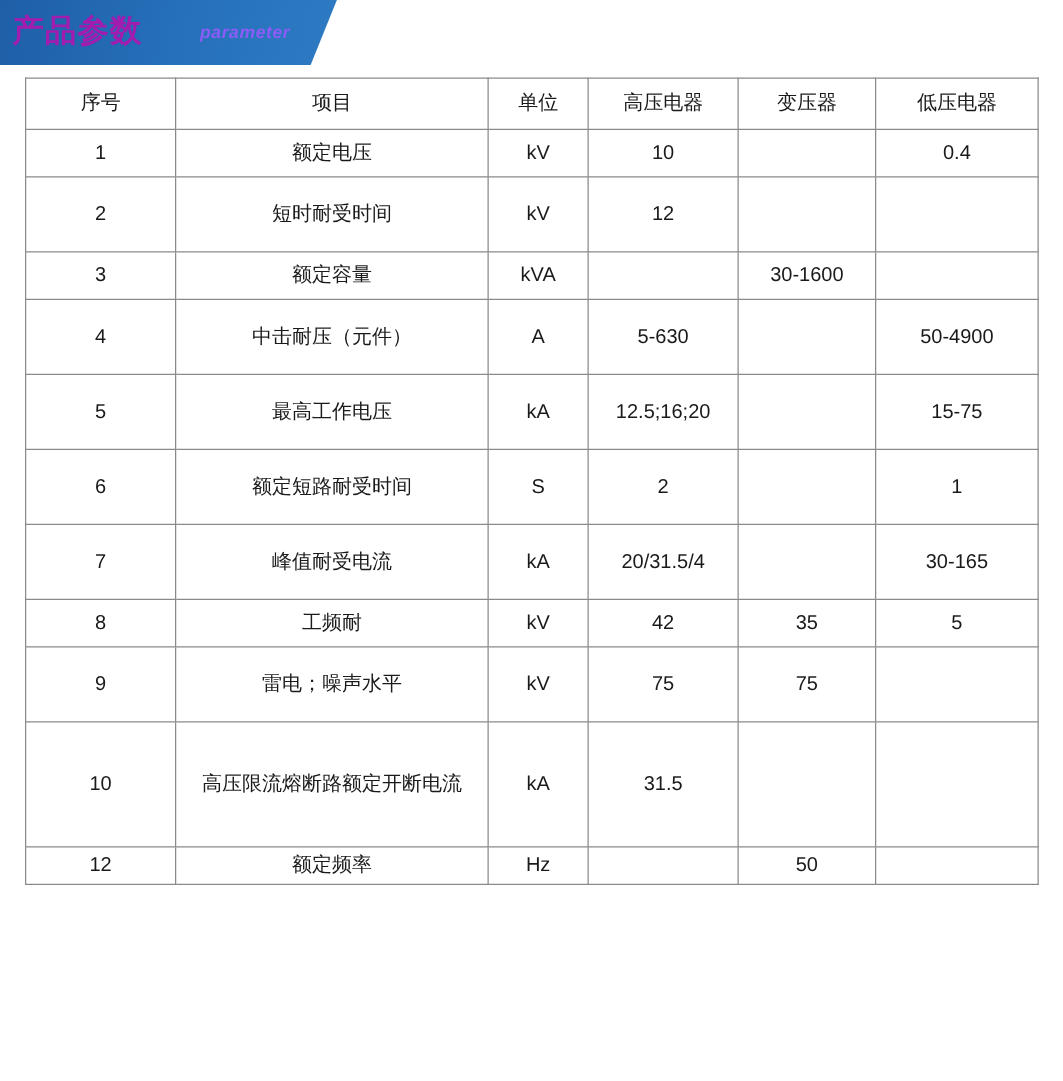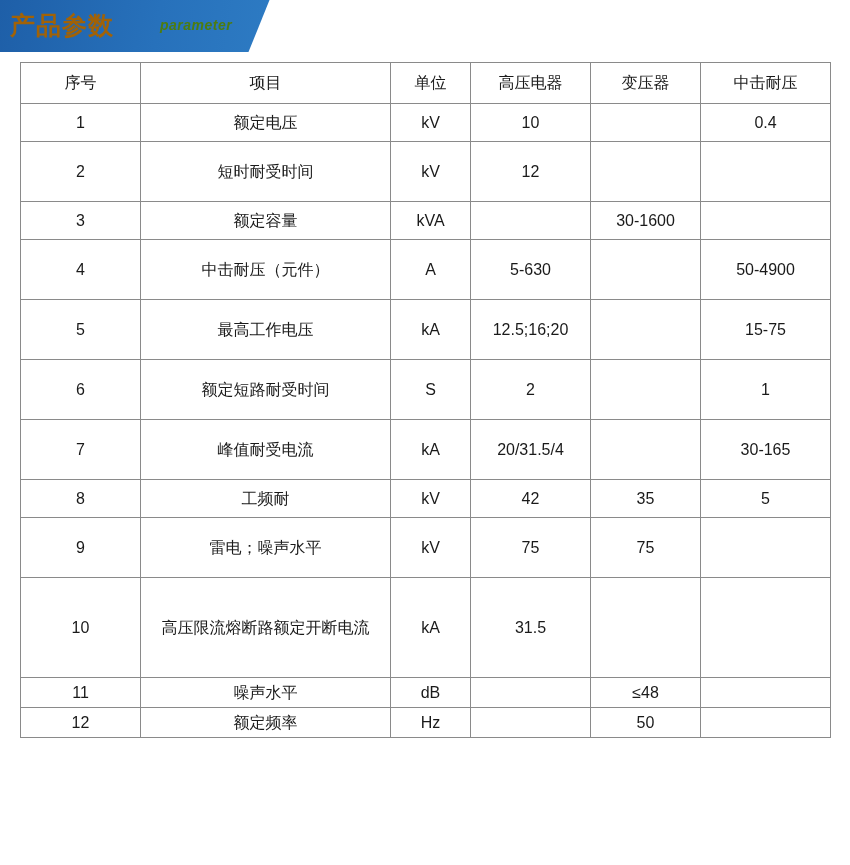--- a/index.html
+++ b/index.html
@@ -39,32 +39,32 @@
     height: 52px;
     background: #ffffff;
     transform: skewX(-22deg);
   }
   .banner-title {
     position: absolute;
     left: 10px;
     top: 8px;
     font-size: 25px;
     font-weight: bold;
-    color: #a16207;
+    color: #a21caf;
     letter-spacing: 1px;
     line-height: 34px;
   }
   .banner-sub {
     position: absolute;
     left: 160px;
     top: 17px;
     font-size: 14px;
     font-style: italic;
     font-weight: bold;
-    color: #4d7c0f;
+    color: #8b5cf6;
     letter-spacing: 0.5px;
   }
 
   
   .table-wrap {
     padding: 10px 20px 0 20px;
     box-sizing: border-box;
     width: 850px;
   }
   table.params {
@@ -116,21 +116,21 @@
       <col class="col-tr">
       <col class="col-lv">
     </colgroup>
     <thead>
       <tr>
         <td>序号</td>
         <td>项目</td>
         <td>单位</td>
         <td>高压电器</td>
         <td>变压器</td>
-        <td>中击耐压</td>
+        <td>低压电器</td>
       </tr>
     </thead>
     <tbody>
       <tr class="r-h38">
         <td>1</td>
         <td>额定电压</td>
         <td>kV</td>
         <td>10</td>
         <td></td>
         <td>0.4</td>
@@ -201,28 +201,20 @@
       </tr>
       <tr class="r-h100">
         <td>10</td>
         <td>高压限流熔断路额定开断电流</td>
         <td>kA</td>
         <td>31.5</td>
         <td></td>
         <td></td>
       </tr>
       <tr class="r-h30">
-        <td>11</td>
-        <td>噪声水平</td>
-        <td>dB</td>
-        <td></td>
-        <td>≤48</td>
-        <td></td>
-      </tr>
-      <tr class="r-h30">
         <td>12</td>
         <td>额定频率</td>
         <td>Hz</td>
         <td></td>
         <td>50</td>
         <td></td>
       </tr>
     </tbody>
   </table>
 </div>

